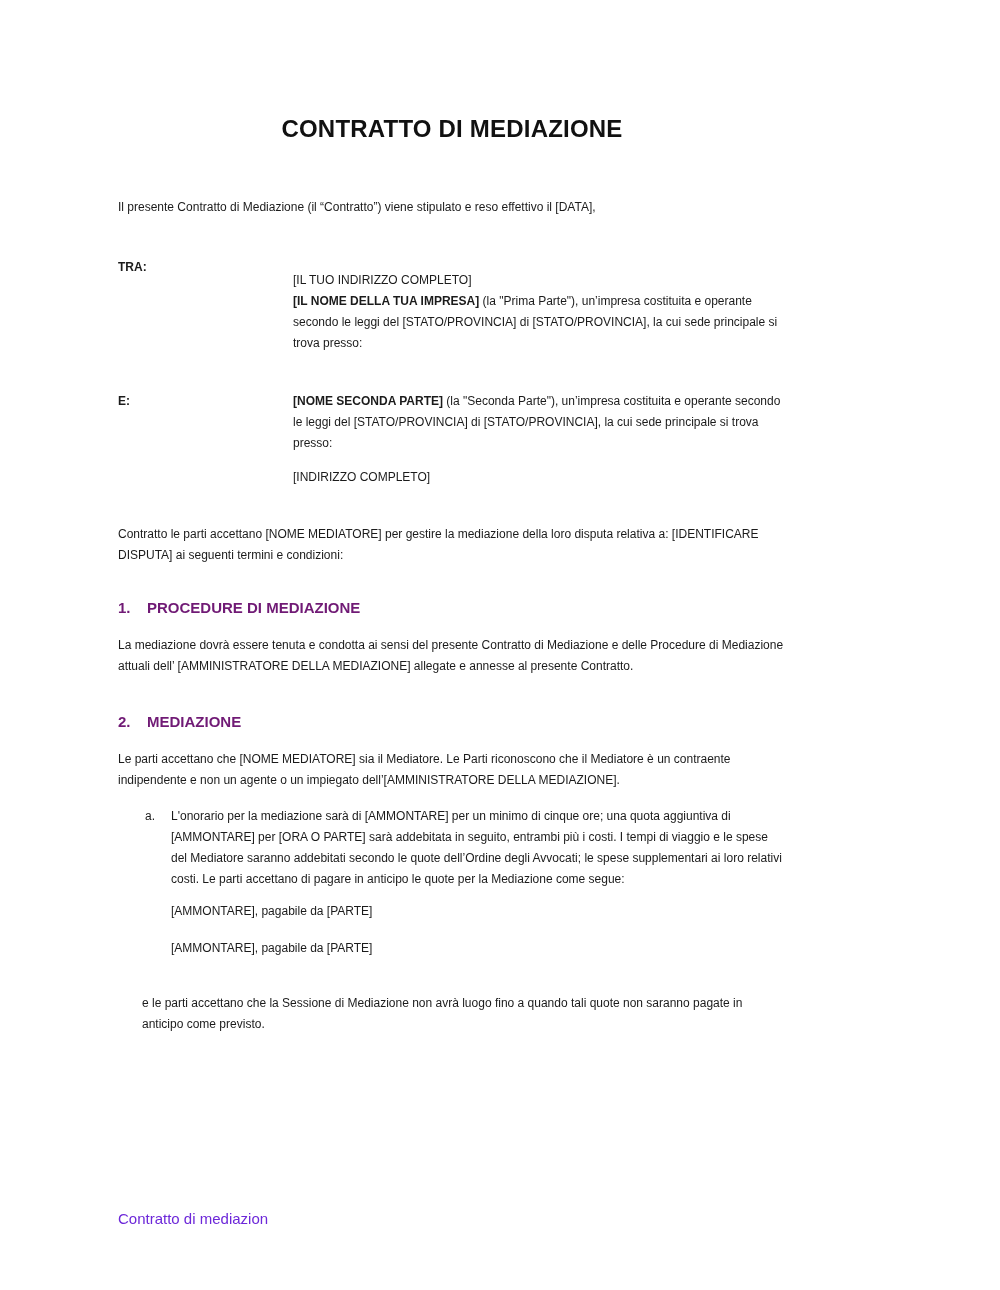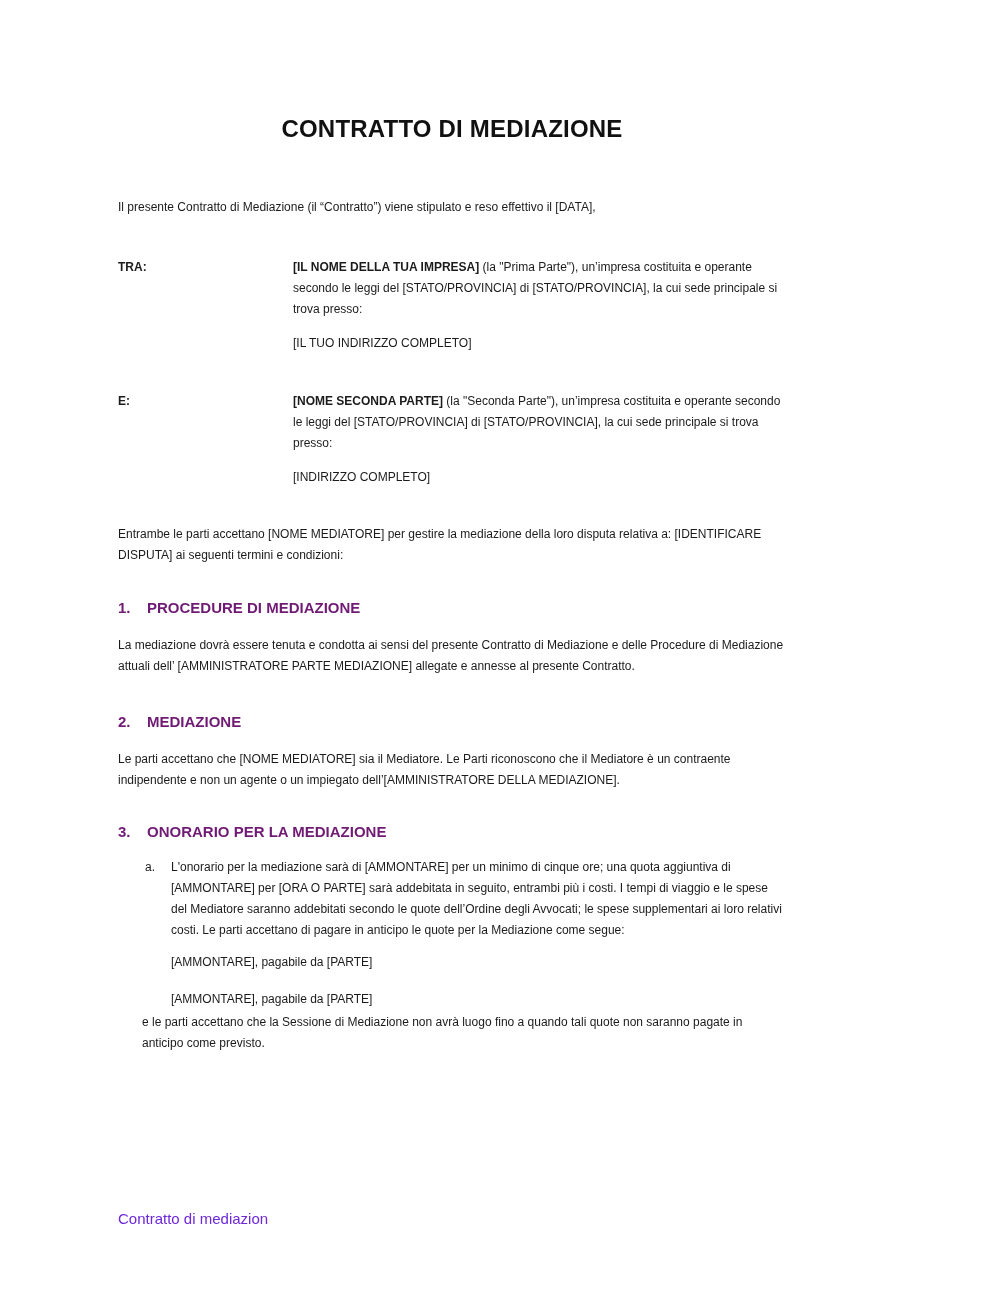--- a/index.html
+++ b/index.html
@@ -66,21 +66,21 @@
   }
   .list-marker {
     width: 26px;
     flex: 0 0 26px;
   }
   .list-text { flex: 1; }
   .payment { margin-left: 53px; }
   .payment-1 { margin-top: 11px; }
   .payment-2 { margin-top: 16px; }
   .closing {
-    margin-top: 2px;
+    margin-top: 34px;
     margin-left: 24px;
   }
   .footer {
     position: absolute;
     left: 118px;
     top: 1208px;
     font-size: 15px;
     line-height: 21px;
     color: #6d28d9;
   }
@@ -90,42 +90,41 @@
 
 <div class="page">
 
   <h1 class="title">CONTRATTO DI MEDIAZIONE</h1>
 
   <p class="body-text intro">Il presente Contratto di Mediazione (il “Contratto”) viene stipulato e reso effettivo il [DATA],</p>
 
   <div class="party party-first">
     <div class="body-text party-label">TRA:</div>
     <div class="party-content">
+      <p class="body-text party-address">[IL TUO INDIRIZZO COMPLETO]</p>
       <p class="body-text party-desc"><span class="bold">[IL NOME DELLA TUA IMPRESA]</span><span> (la "Prima Parte"), un’impresa costituita e operante secondo le leggi del [STATO/PROVINCIA] di [STATO/PROVINCIA], la cui sede principale si trova presso:</span></p>
-      <p class="body-text party-address">[IL TUO INDIRIZZO COMPLETO]</p>
     </div>
   </div>
 
   <div class="party party-second">
     <div class="body-text party-label">E:</div>
     <div class="party-content">
       <p class="body-text party-desc"><span class="bold">[NOME SECONDA PARTE]</span><span> (la "Seconda Parte"), un’impresa costituita e operante secondo le leggi del [STATO/PROVINCIA] di [STATO/PROVINCIA], la cui sede principale si trova presso:</span></p>
       <p class="body-text party-address">[INDIRIZZO COMPLETO]</p>
     </div>
   </div>
 
-  <p class="body-text acceptance">Entrambe le parti accettano [NOME MEDIATORE] per gestire la mediazione della loro disputa relativa a: [IDENTIFICARE DISPUTA] ai seguenti termini e condizioni:</p>
+  <p class="body-text acceptance">Contratto le parti accettano [NOME MEDIATORE] per gestire la mediazione della loro disputa relativa a: [IDENTIFICARE DISPUTA] ai seguenti termini e condizioni:</p>
 
   <div class="sec-heading heading-1"><span class="sec-num">1.</span><span>PROCEDURE DI MEDIAZIONE</span></div>
-  <p class="body-text sec-body">La mediazione dovrà essere tenuta e condotta ai sensi del presente Contratto di Mediazione e delle Procedure di Mediazione attuali dell’ [AMMINISTRATORE PARTE MEDIAZIONE] allegate e annesse al presente Contratto.</p>
+  <p class="body-text sec-body">La mediazione dovrà essere tenuta e condotta ai sensi del presente Contratto di Mediazione e delle Procedure di Mediazione attuali dell’ [AMMINISTRATORE DELLA MEDIAZIONE] allegate e annesse al presente Contratto.</p>
 
   <div class="sec-heading heading-2"><span class="sec-num">2.</span><span>MEDIAZIONE</span></div>
   <p class="body-text sec-body">Le parti accettano che [NOME MEDIATORE] sia il Mediatore. Le Parti riconoscono che il Mediatore è un contraente indipendente e non un agente o un impiegato dell’[AMMINISTRATORE DELLA MEDIAZIONE].</p>
 
-  <div class="sec-heading heading-3"><span class="sec-num">3.</span><span>ONORARIO PER LA MEDIAZIONE</span></div>
 
   <div class="body-text list-item">
     <div class="list-marker">a.</div>
     <div class="list-text">L'onorario per la mediazione sarà di [AMMONTARE] per un minimo di cinque ore; una quota aggiuntiva di [AMMONTARE] per [ORA O PARTE] sarà addebitata in seguito, entrambi più i costi. I tempi di viaggio e le spese del Mediatore saranno addebitati secondo le quote dell’Ordine degli Avvocati; le spese supplementari ai loro relativi costi. Le parti accettano di pagare in anticipo le quote per la Mediazione come segue:</div>
   </div>
 
   <p class="body-text payment payment-1">[AMMONTARE], pagabile da [PARTE]</p>
   <p class="body-text payment payment-2">[AMMONTARE], pagabile da [PARTE]</p>
 
   <p class="body-text closing">e le parti accettano che la Sessione di Mediazione non avrà luogo fino a quando tali quote non saranno pagate in anticipo come previsto.</p>

